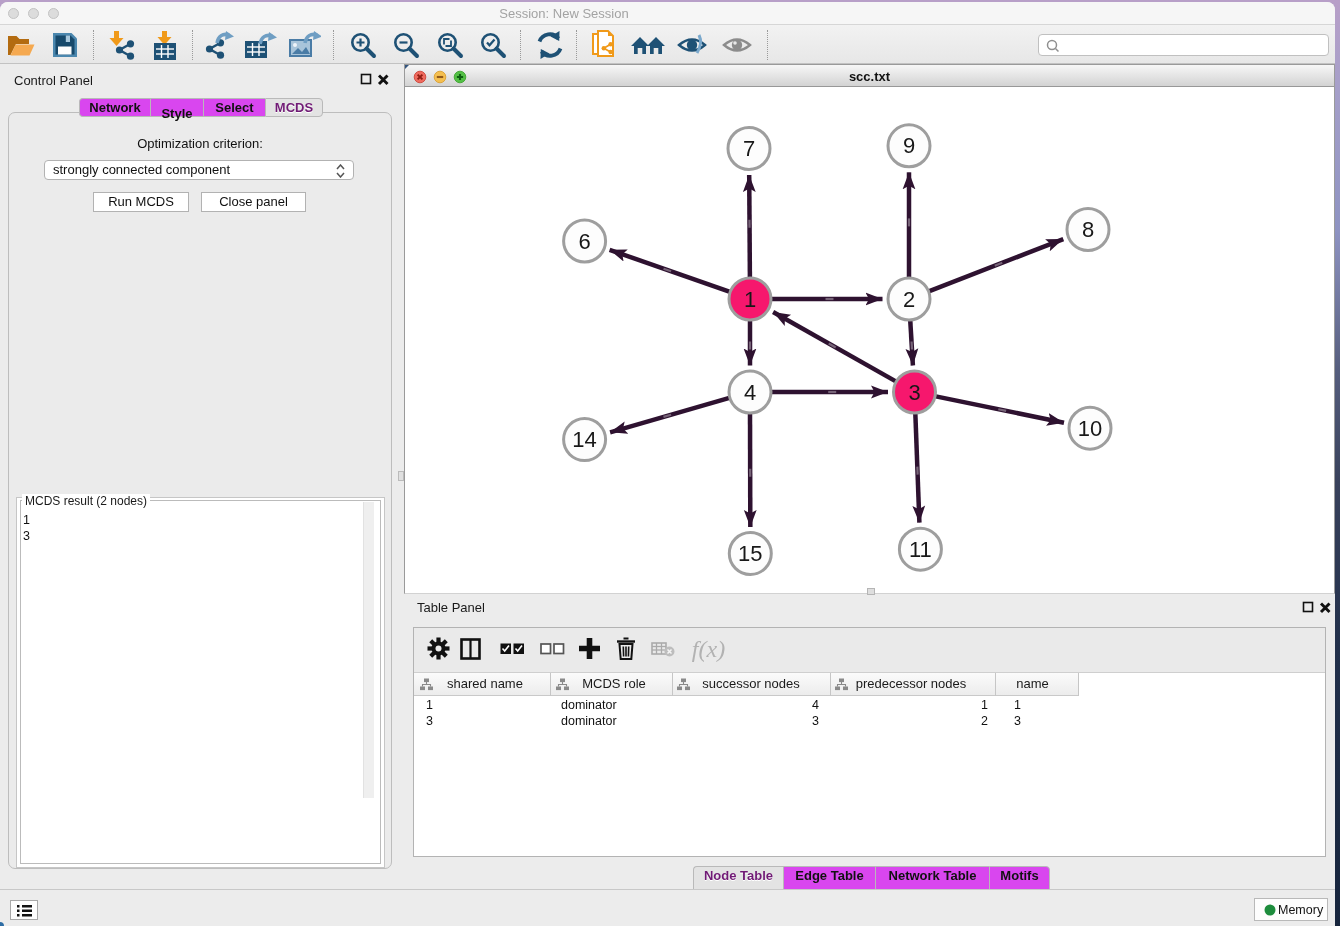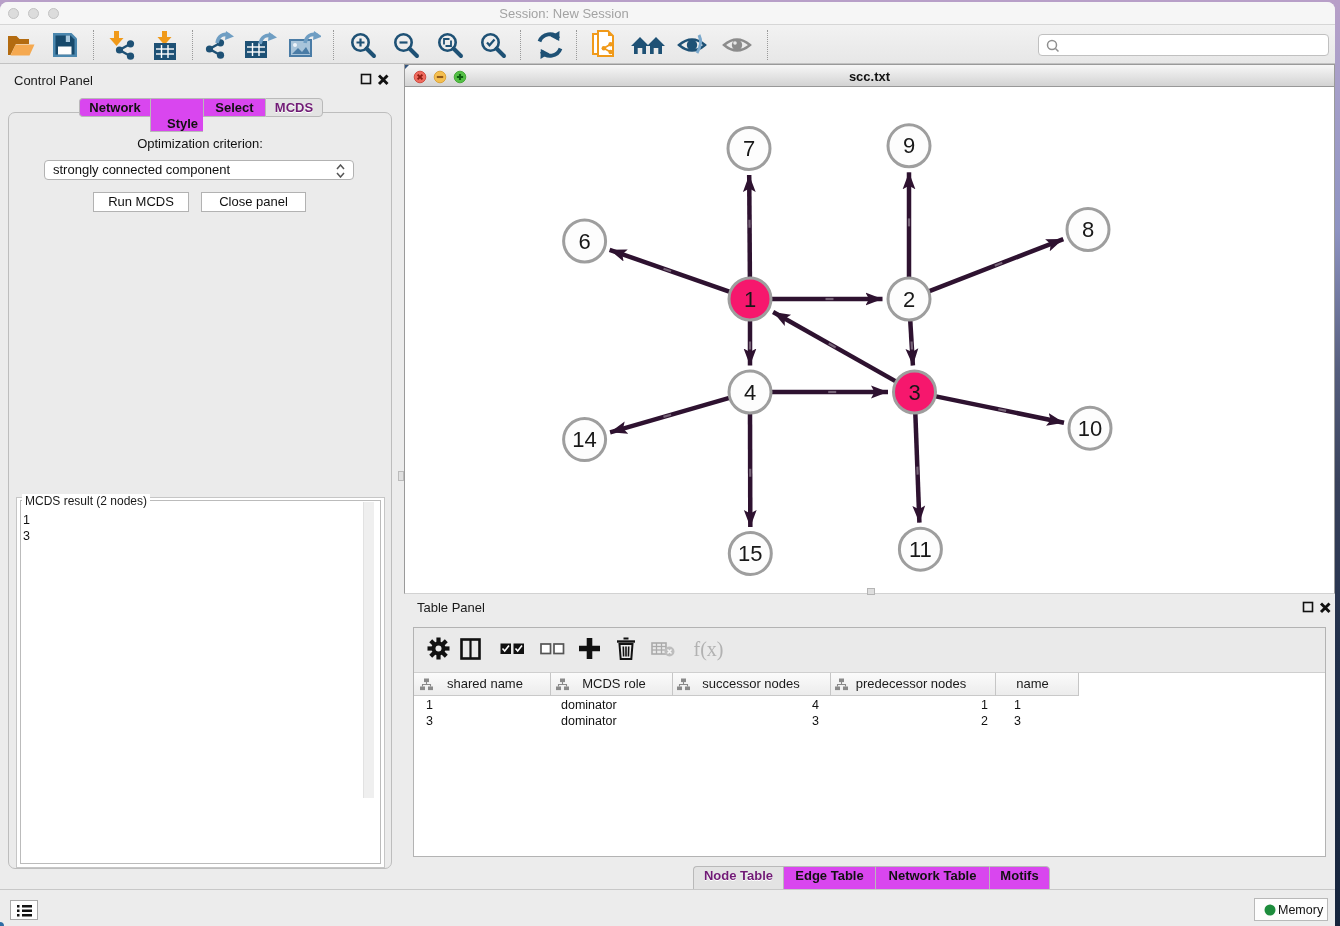--- a/index.html
+++ b/index.html
@@ -237,21 +237,21 @@
 <div id="cp-title">Control Panel</div>
 <svg class="abs" style="left:360px;top:73px" width="13" height="13">
     <rect x="1.5" y="1.5" width="9" height="9" fill="none" stroke="#111" stroke-width="1.6"></rect>
   </svg>
 <svg class="abs" style="left:377px;top:73px" width="13" height="13">
     <path d="M2,2.5 L10.5,11 M10.5,2.5 L2,11" stroke="#111" stroke-width="2.9"></path>
   </svg>
 <div id="cp-pane"></div>
 <div class="tabs4" style="left:79px;">
   <div class="tab first" style="width:71px;padding:0;">Network</div>
-  <div class="tab" style="width:53px;padding:16px;">Style</div>
+  <div class="tab" style="width:53px;padding:6px;">Style</div>
   <div class="tab" style="width:62px;padding:0;">Select</div>
   <div class="tab last sel" style="width:58px;padding:0;">MCDS</div>
 </div>
 <div id="opt-label">Optimization criterion:</div>
 <div id="dropdown">strongly connected component
   <svg width="9" height="14" style="position:absolute;right:8px;top:3px">
       <path d="M1,5 L4.5,1 L8,5" fill="none" stroke="#555" stroke-width="1.5"></path>
       <path d="M1,9 L4.5,13 L8,9" fill="none" stroke="#555" stroke-width="1.5"></path>
     </svg>
 </div>
@@ -424,21 +424,21 @@
               <line x1="1" y1="5.5" x2="15" y2="5.5" stroke="#777" stroke-width="1.3"></line>
               <line x1="1" y1="9" x2="15" y2="9" stroke="#777" stroke-width="1.3"></line>
               <line x1="5.5" y1="2" x2="5.5" y2="13" stroke="#777" stroke-width="1.3"></line>
               <line x1="10.5" y1="2" x2="10.5" y2="13" stroke="#777" stroke-width="1.3"></line>
               <circle cx="18.5" cy="10.5" r="5" fill="#9a9a9a"></circle>
               <path d="M16.5,8.5 l4,4 M20.5,8.5 l-4,4" stroke="#fff" stroke-width="1.5"></path>
             </g>
           </svg>
         </div>
 <div class="ticon" style="left:272px;width:45px;height:41px;top:1px;">
-          <span style="font-family:'Liberation Serif',serif;font-size:20px;color:#b2b2b2;">f(x)</span>
+          <span style="font-family:'Liberation Serif',serif;font-style:italic;font-size:24px;color:#b2b2b2;">f(x)</span>
         </div>
     </div>
     <div id="thead">
       <div class="hsep" style="left:136px;"></div>
 <div class="hsep" style="left:258px;"></div>
 <div class="hsep" style="left:416px;"></div>
 <div class="hsep" style="left:581px;"></div>
 <div class="hsep" style="left:664px;"></div>
 <div style="position:absolute;left:665px;top:0;width:246px;height:23px;background:#fff;"></div>
 <div class="treeicon" style="left:6px;"><svg width="13" height="13" viewBox="0 0 13 13">

